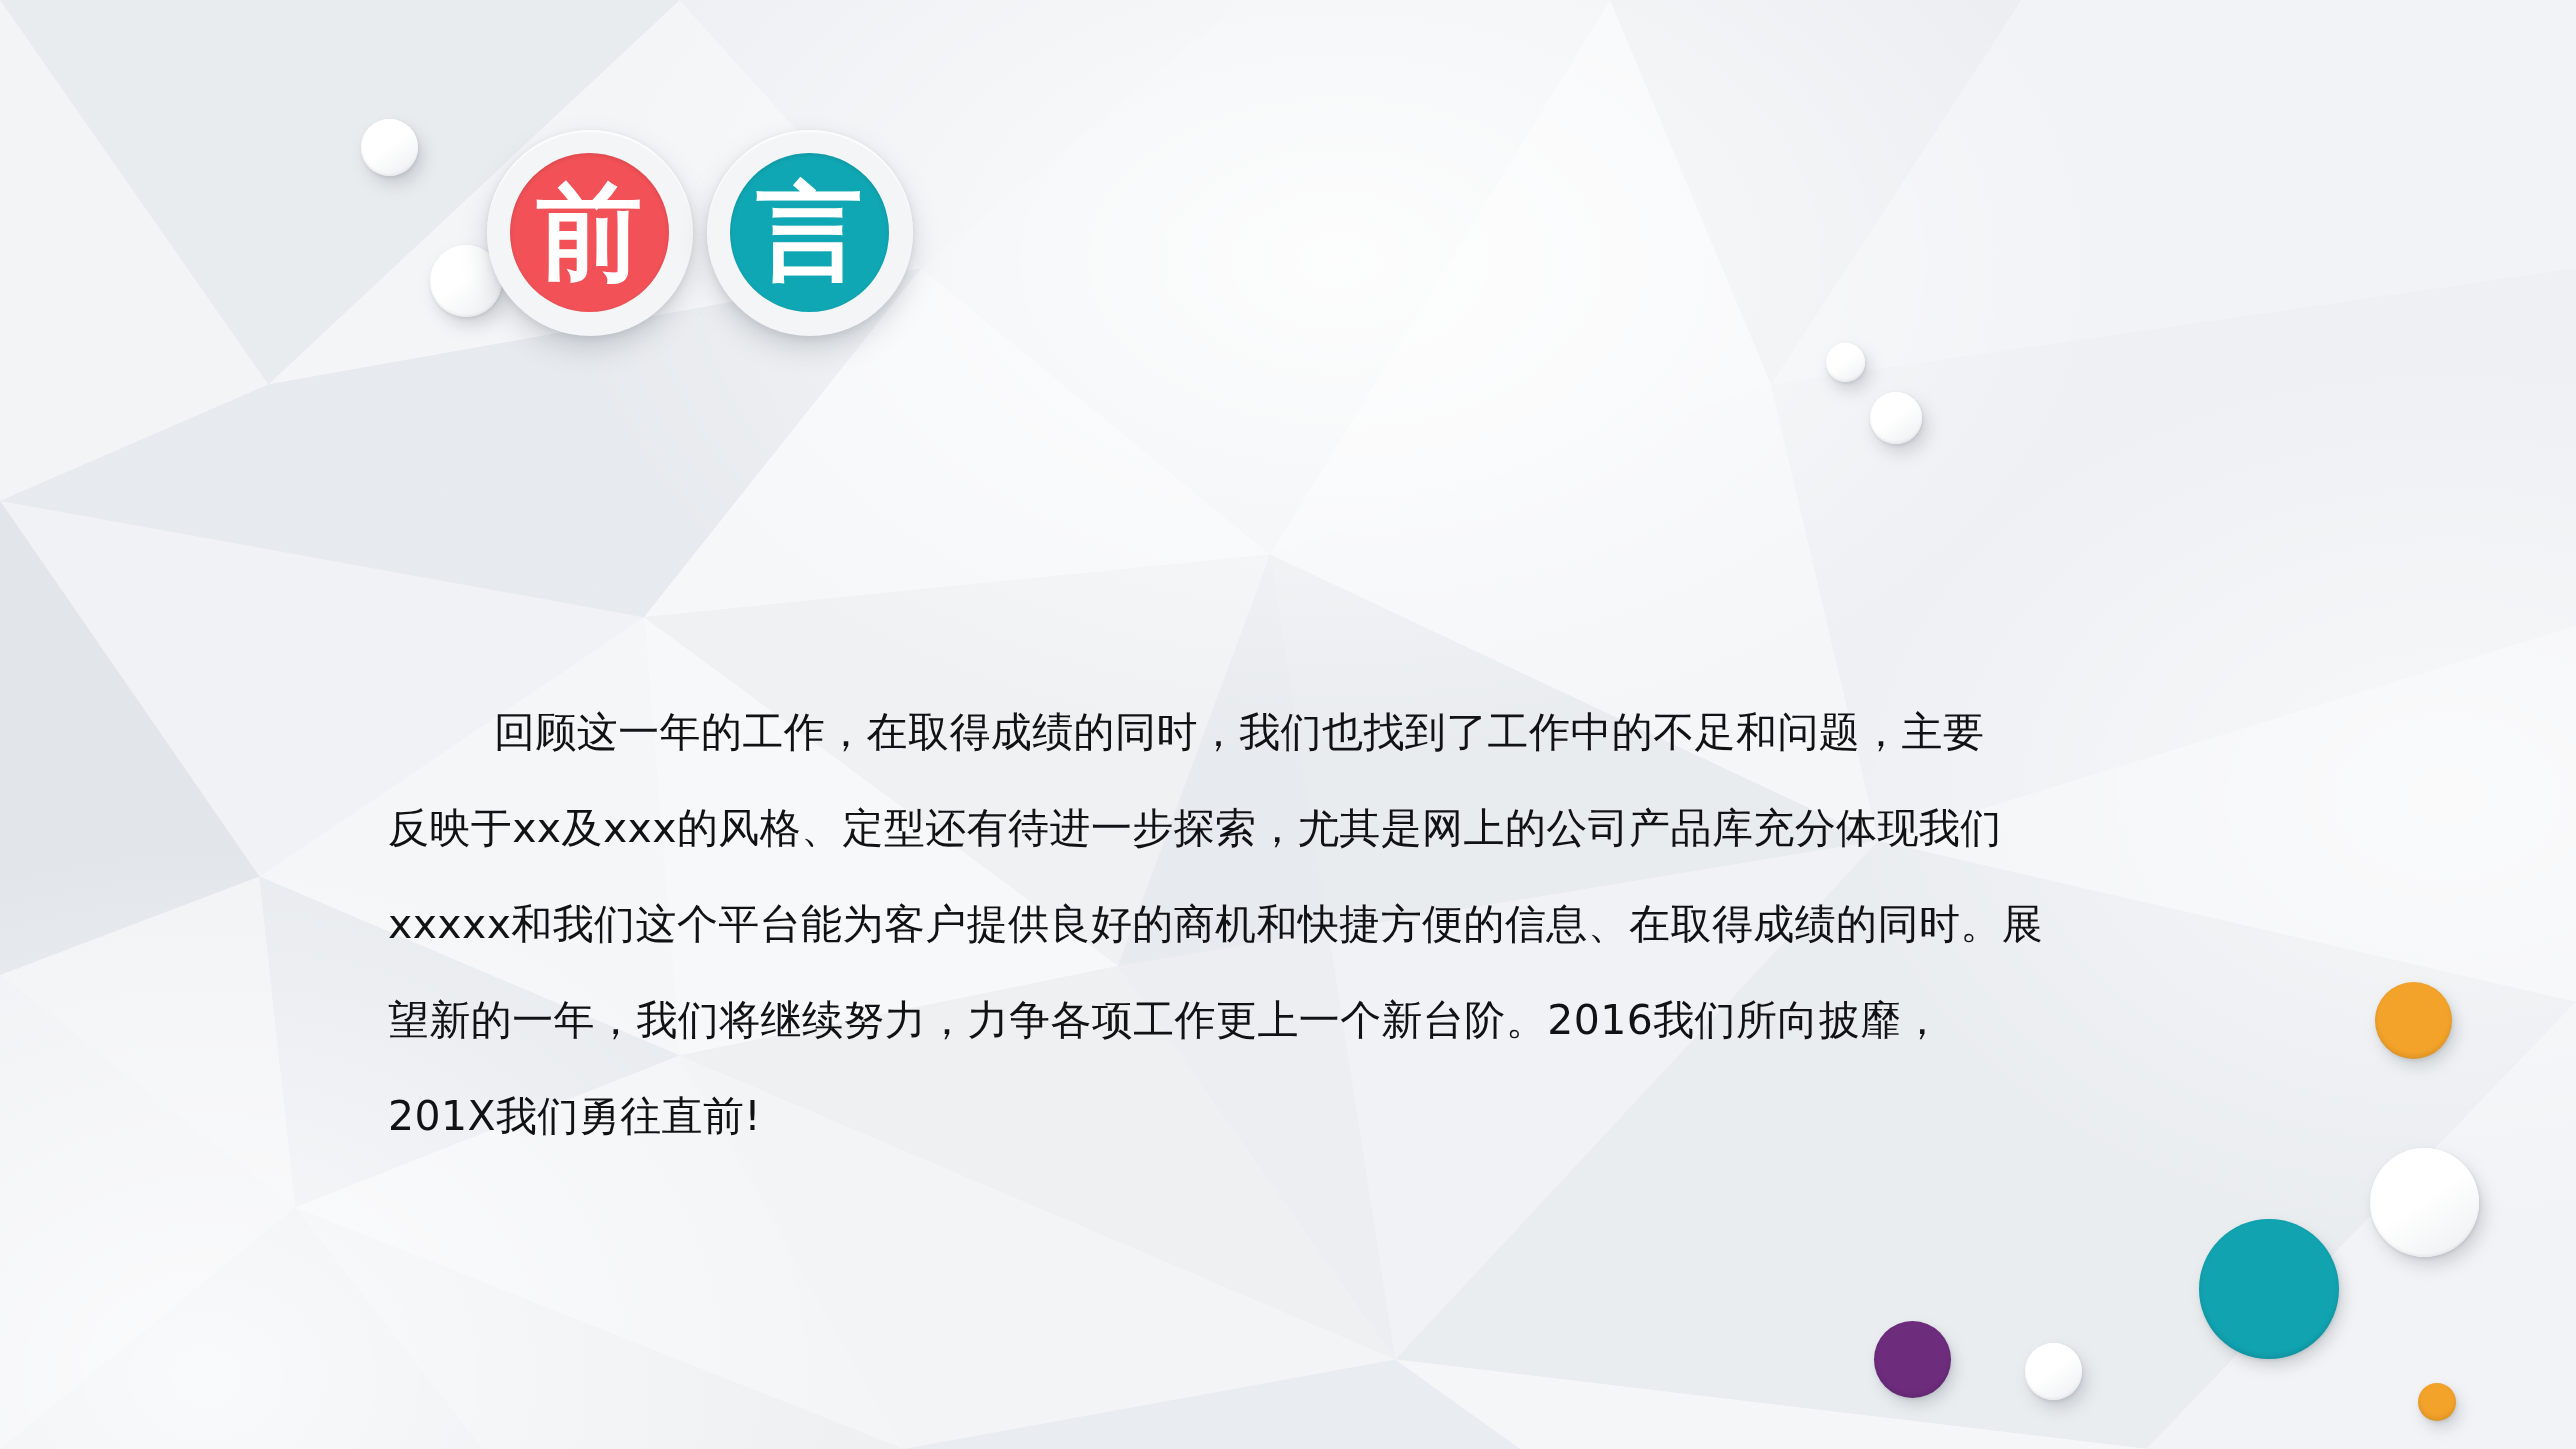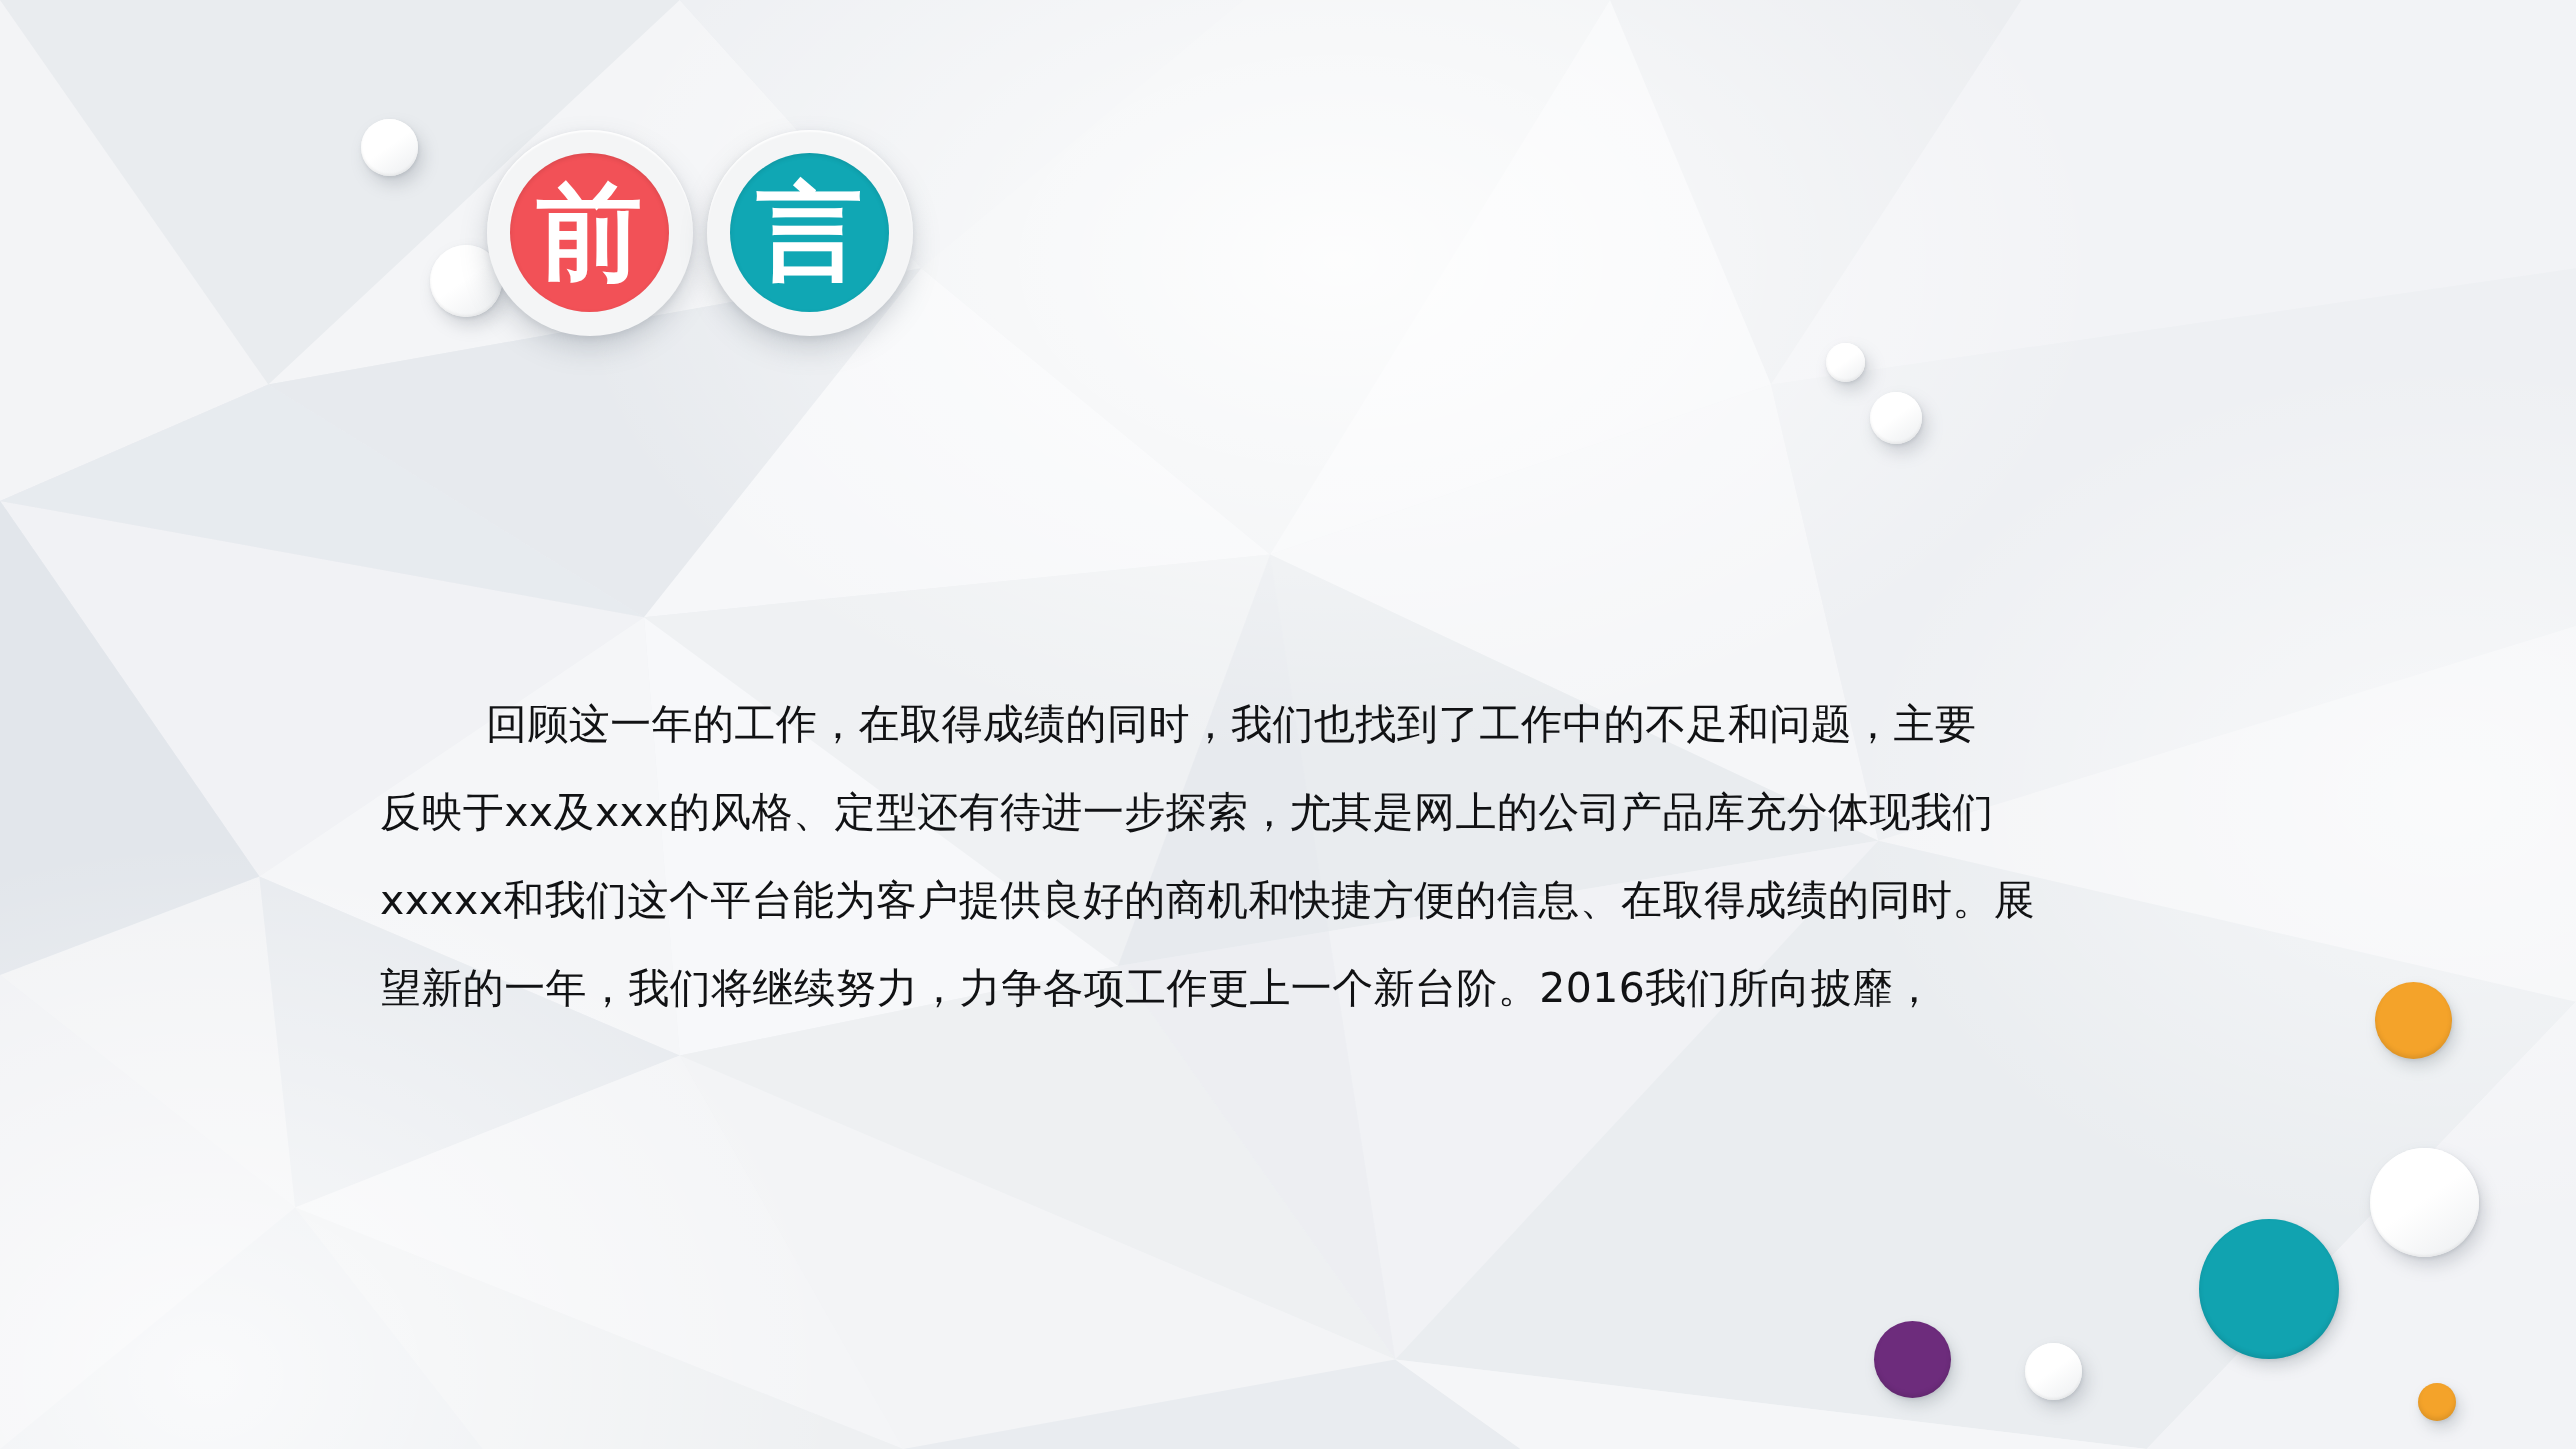--- a/index.html
+++ b/index.html
@@ -66,21 +66,21 @@
       inset 0 -2.7px 5.4px rgba(0,0,0,.10);
   }
 
   
   .body-text{
     position:absolute;left:380px;top:680px;width:1789px;
     font-size:41px;line-height:88px;color:#111214;
     letter-spacing:0.4px;white-space:nowrap;
     font-family:"DejaVu Sans","Liberation Sans",sans-serif;
   }
-  .body-text p{margin:0;}
+  .body-text p{margin:8px;}
   .body-text p.indent{text-indent:106px;}
 </style>
 </head>
 <body>
 
 <div class="slide">
 
   <div class="bg">
     <svg viewBox="0 0 2880 1620" preserveAspectRatio="none" aria-hidden="true">
       <defs>
@@ -161,16 +161,17 @@
     <div class="badge" id="badge-yan">
       <div class="inner">言</div>
     </div>
   </div>
 
   <div class="body-text">
     <p class="indent">回顾这一年的工作，在取得成绩的同时，我们也找到了工作中的不足和问题，主要</p>
     <p>反映于xx及xxx的风格、定型还有待进一步探索，尤其是网上的公司产品库充分体现我们</p>
     <p>xxxxx和我们这个平台能为客户提供良好的商机和快捷方便的信息、在取得成绩的同时。展</p>
     <p>望新的一年，我们将继续努力，力争各项工作更上一个新台阶。2016我们所向披靡，</p>
+    <p>201X我们勇往直前!</p>
   </div>
 
 </div>
 
 
 </body></html>

